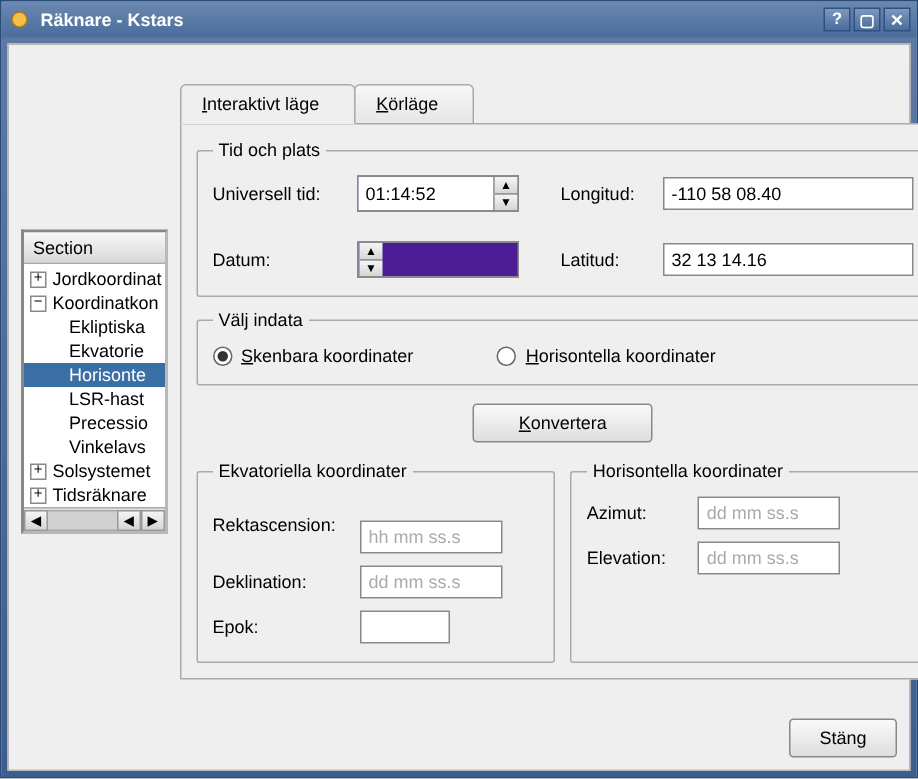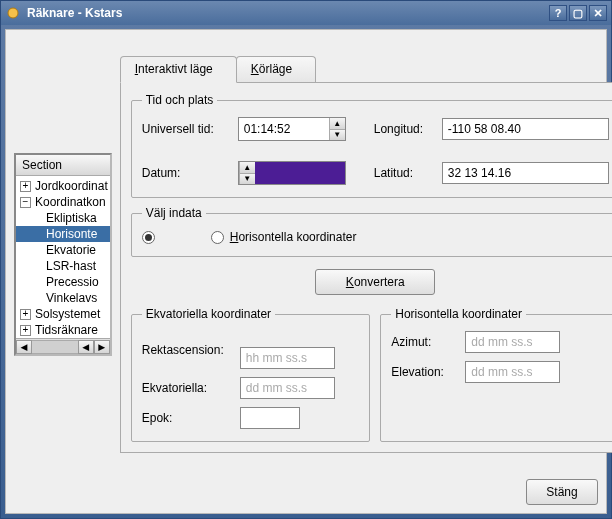--- a/index.html
+++ b/index.html
@@ -285,25 +285,25 @@
               <span class="exp">+</span>
               <span>Jordkoordinat</span>
             </div>
           <div class="tree-item">
               <span class="exp">−</span>
               <span>Koordinatkon</span>
             </div>
           <div class="tree-item child">
               <span>Ekliptiska</span>
             </div>
+          <div class="tree-item child">
+              <span>Ekvatorie</span>
+            </div>
           <div class="tree-item child selected">
               <span>Horisonte</span>
-            </div>
-          <div class="tree-item child">
-              <span>Ekvatorie</span>
             </div>
           <div class="tree-item child">
               <span>LSR-hast</span>
             </div>
           <div class="tree-item child">
               <span>Precessio</span>
             </div>
           <div class="tree-item child">
               <span>Vinkelavs</span>
             </div>
@@ -358,20 +358,21 @@
               <span class="label" style="width:60px">Latitud:</span>
               <input class="text grow" value="32 13 14.16" style="">
             </div>
           </fieldset>
 
           <fieldset class="group">
             <legend>Välj indata</legend>
             <div class="row">
               <label class="radio checked">
                 <span class="dot"></span>
+                <span><span class="ul">S</span><span>kenbara koordinater</span></span>
               </label>
               <span style="width:40px"></span>
               <label class="radio">
                 <span class="dot"></span>
                 <span><span class="ul">H</span><span>orisontella koordinater</span></span>
               </label>
             </div>
           </fieldset>
 
           <div class="btnrow">
@@ -379,21 +380,21 @@
           </div>
 
           <div class="two-col">
             <fieldset class="group">
               <legend>Ekvatoriella koordinater</legend>
               <div class="field-row">
                 <span class="flabel">Rektascension:</span>
                 <input class="text" style="width: 95px; margin-top: 16px;" placeholder="hh mm ss.s">
               </div>
               <div class="field-row">
-                <span class="flabel">Ekvatoriella:</span>
+                <span class="flabel">Deklination:</span>
                 <input class="text" style="width: 95px;" placeholder="dd mm ss.s">
               </div>
               <div class="field-row">
                 <span class="flabel">Epok:</span>
                 <input class="text" style="width: 60px;">
               </div>
             </fieldset>
 
             <fieldset class="group">
               <legend>Horisontella koordinater</legend>

